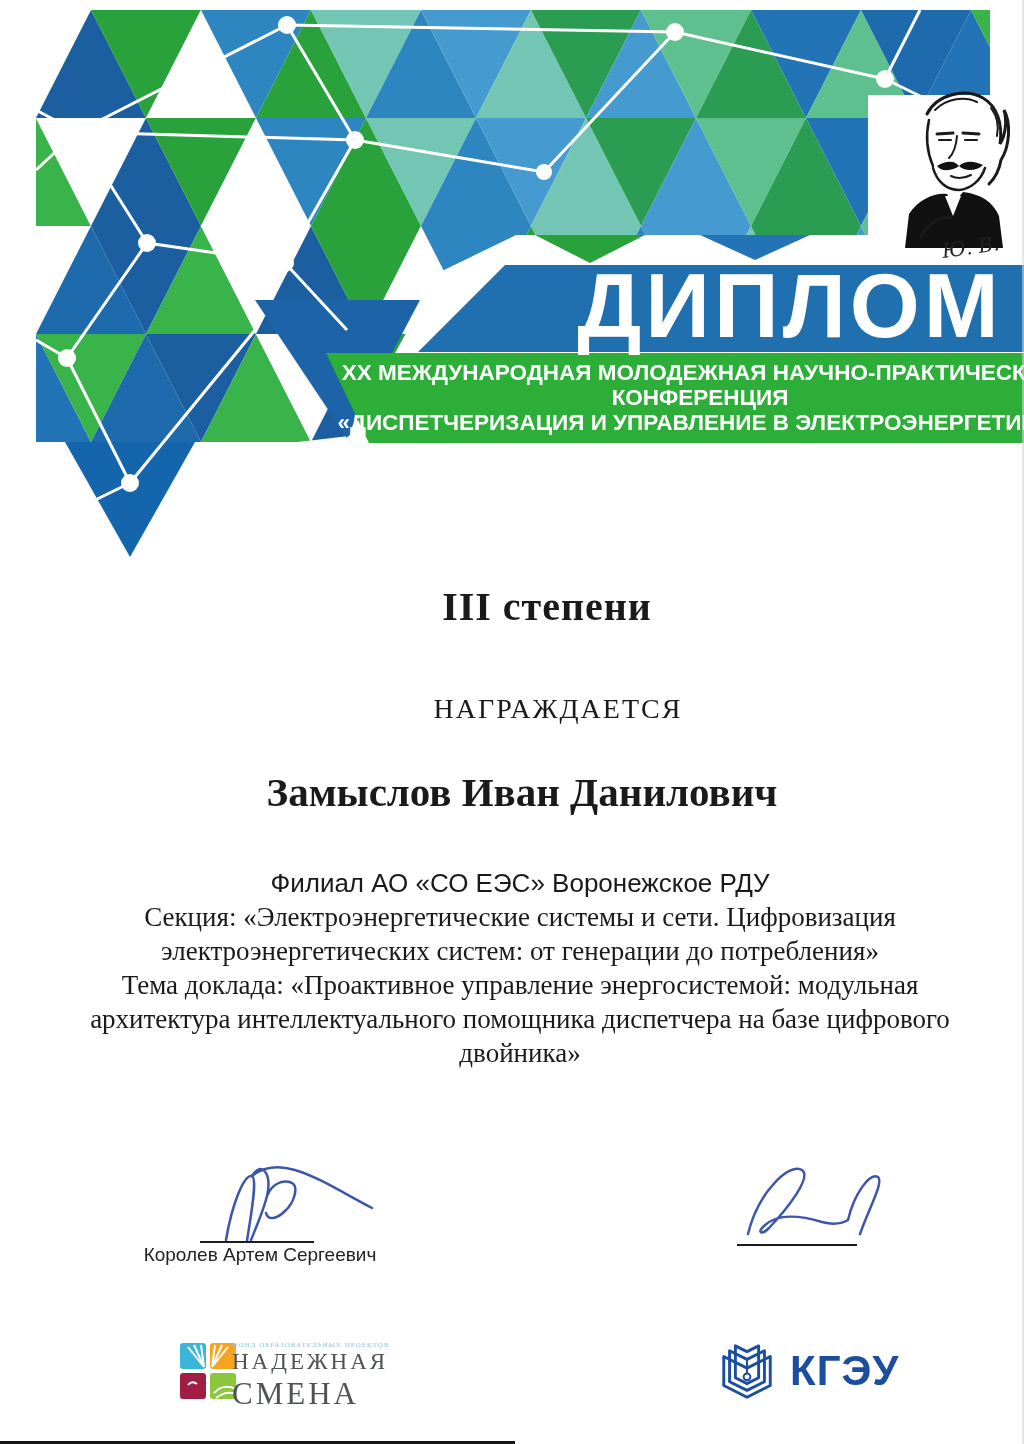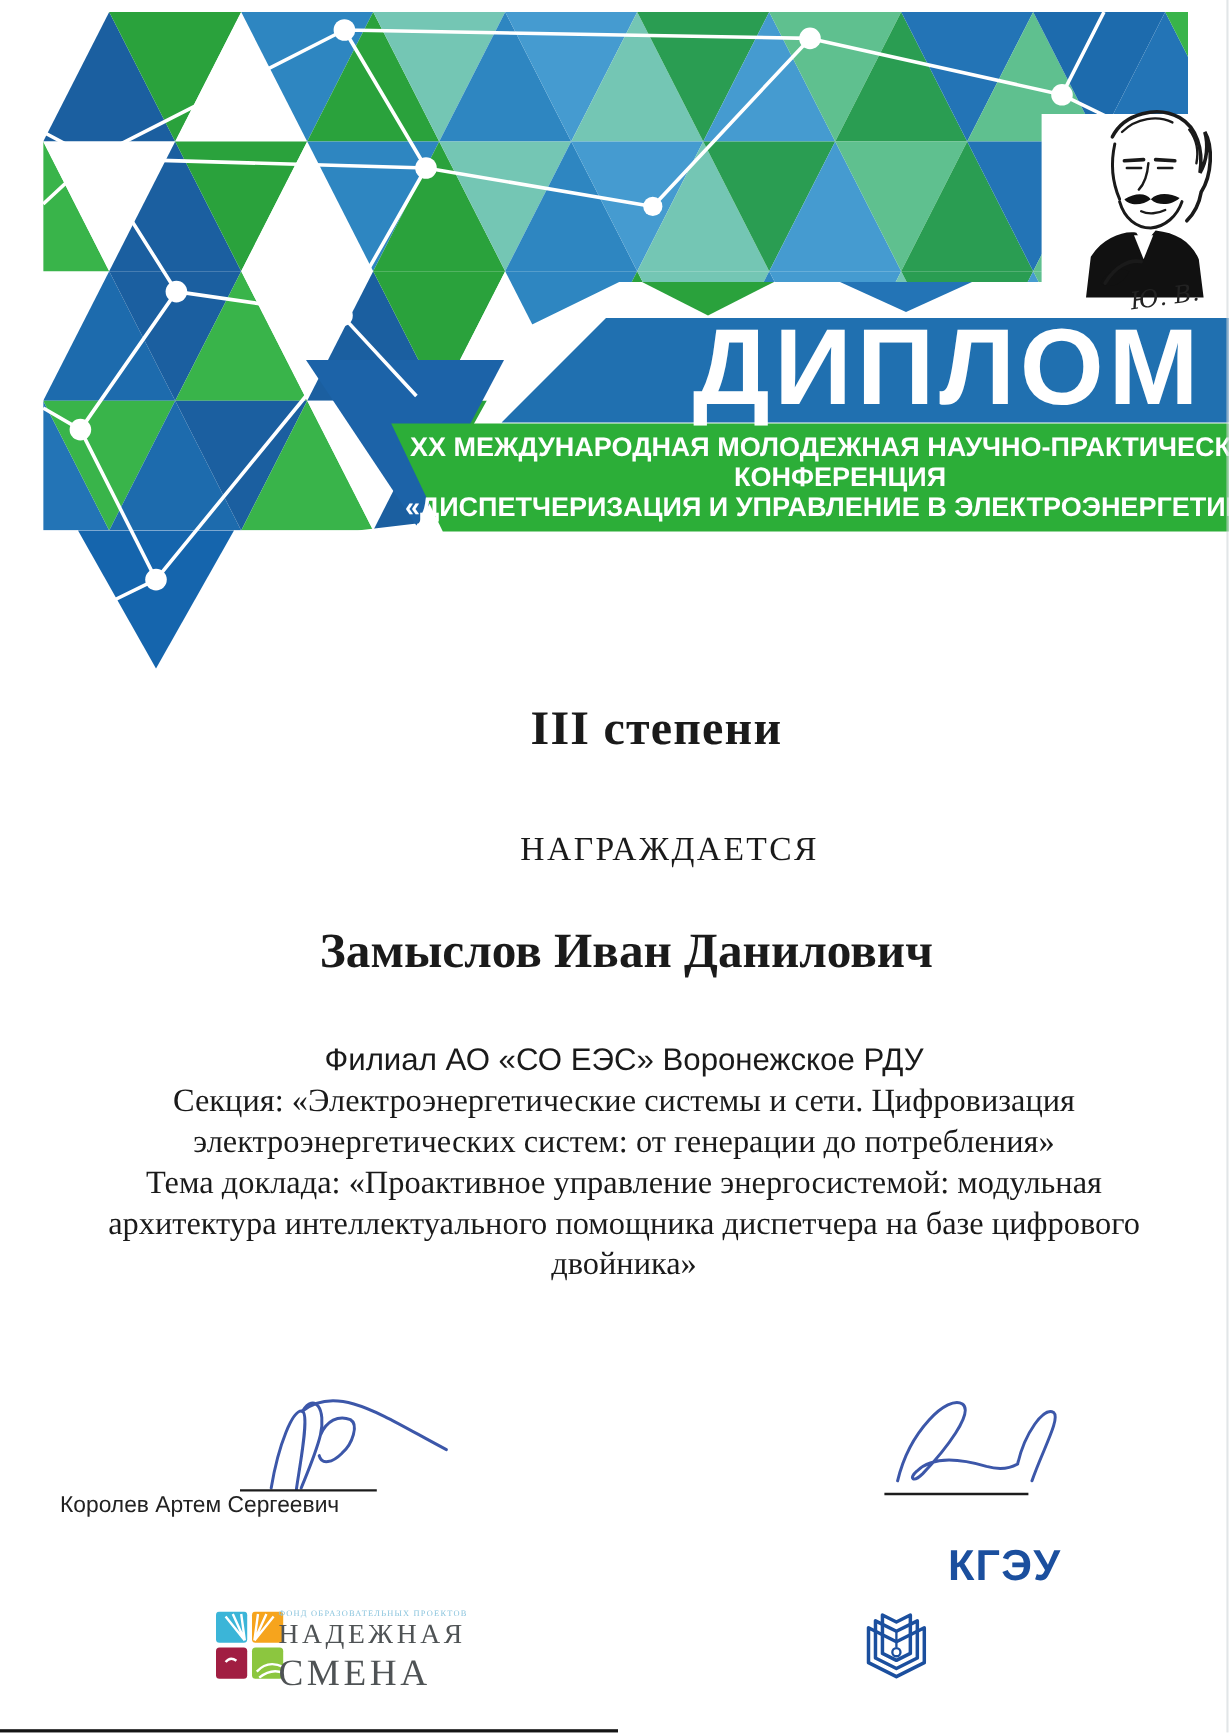--- a/index.html
+++ b/index.html
@@ -6,31 +6,31 @@
   .page{position:relative;width:1024px;height:1444px;background:#ffffff;overflow:hidden;
         font-family:"Liberation Serif",serif;color:#1a1a1a;}
   .hdr-svg{position:absolute;top:0;left:0;display:block;}
   .centered{position:absolute;left:0;width:1024px;text-align:center;white-space:nowrap;}
   .degree{top:583px;font-size:40px;font-weight:bold;letter-spacing:1px;transform:translateX(35px);}
   .awarded{top:693px;font-size:28px;letter-spacing:2px;transform:translateX(46px);}
   .recipient{top:768px;font-size:41px;font-weight:bold;transform:translateX(10px);}
   .affil{top:868px;font-size:26px;font-family:"Liberation Sans",sans-serif;transform:translateX(8px);}
   .dline{font-size:27px;transform:translateX(8px);}
   .dl0{top:902px;} .dl1{top:936px;} .dl2{top:970px;} .dl3{top:1004px;} .dl4{top:1038px;}
-  .sig-block{position:absolute;width:420px;text-align:left;font-family:"Liberation Sans",sans-serif;
+  .sig-block{position:absolute;width:420px;text-align:center;font-family:"Liberation Sans",sans-serif;
              font-size:19px;font-weight:500;color:#222;line-height:23px;white-space:nowrap;}
   .sig-left{left:50px;top:1243px;}
   .sig-right{left:592px;top:1243px;}
   .sig-svg{position:absolute;top:1148px;left:0;display:block;}
   .fund-text{position:absolute;left:232px;font-family:Liberation Serif, serif;color:#4f5355;}
   .fund-tag{top:1341px;font-size:7px;letter-spacing:1px;color:#8ac4dd;}
   .fund-t1{top:1349px;font-size:23px;letter-spacing:3px;}
   .fund-t2{top:1376px;font-size:31px;letter-spacing:3px;}
-  .kgeu-label{position:absolute;left:790px;top:1284px;font-family:"Liberation Sans",sans-serif;
-              font-weight:bold;font-size:36px;letter-spacing:1px;color:#1b4f9e;text-align:right;}
+  .kgeu-label{position:absolute;left:790px;top:1347px;font-family:"Liberation Sans",sans-serif;
+              font-weight:bold;font-size:42px;letter-spacing:1px;color:#1b4f9e;text-align:right;}
   .logo-svg{position:absolute;display:block;}
   .edge-bottom{position:absolute;left:0;bottom:0;width:515px;height:3px;background:#151515;}
   .edge-right{position:absolute;right:0;top:0;width:2px;height:100%;background:#cfd6d9;opacity:.6;}
 </style>
 </head>
 <body>
 
 <div class="page">
 
   <svg class="hdr-svg" width="1024" height="580" viewBox="0 0 1024 580">

